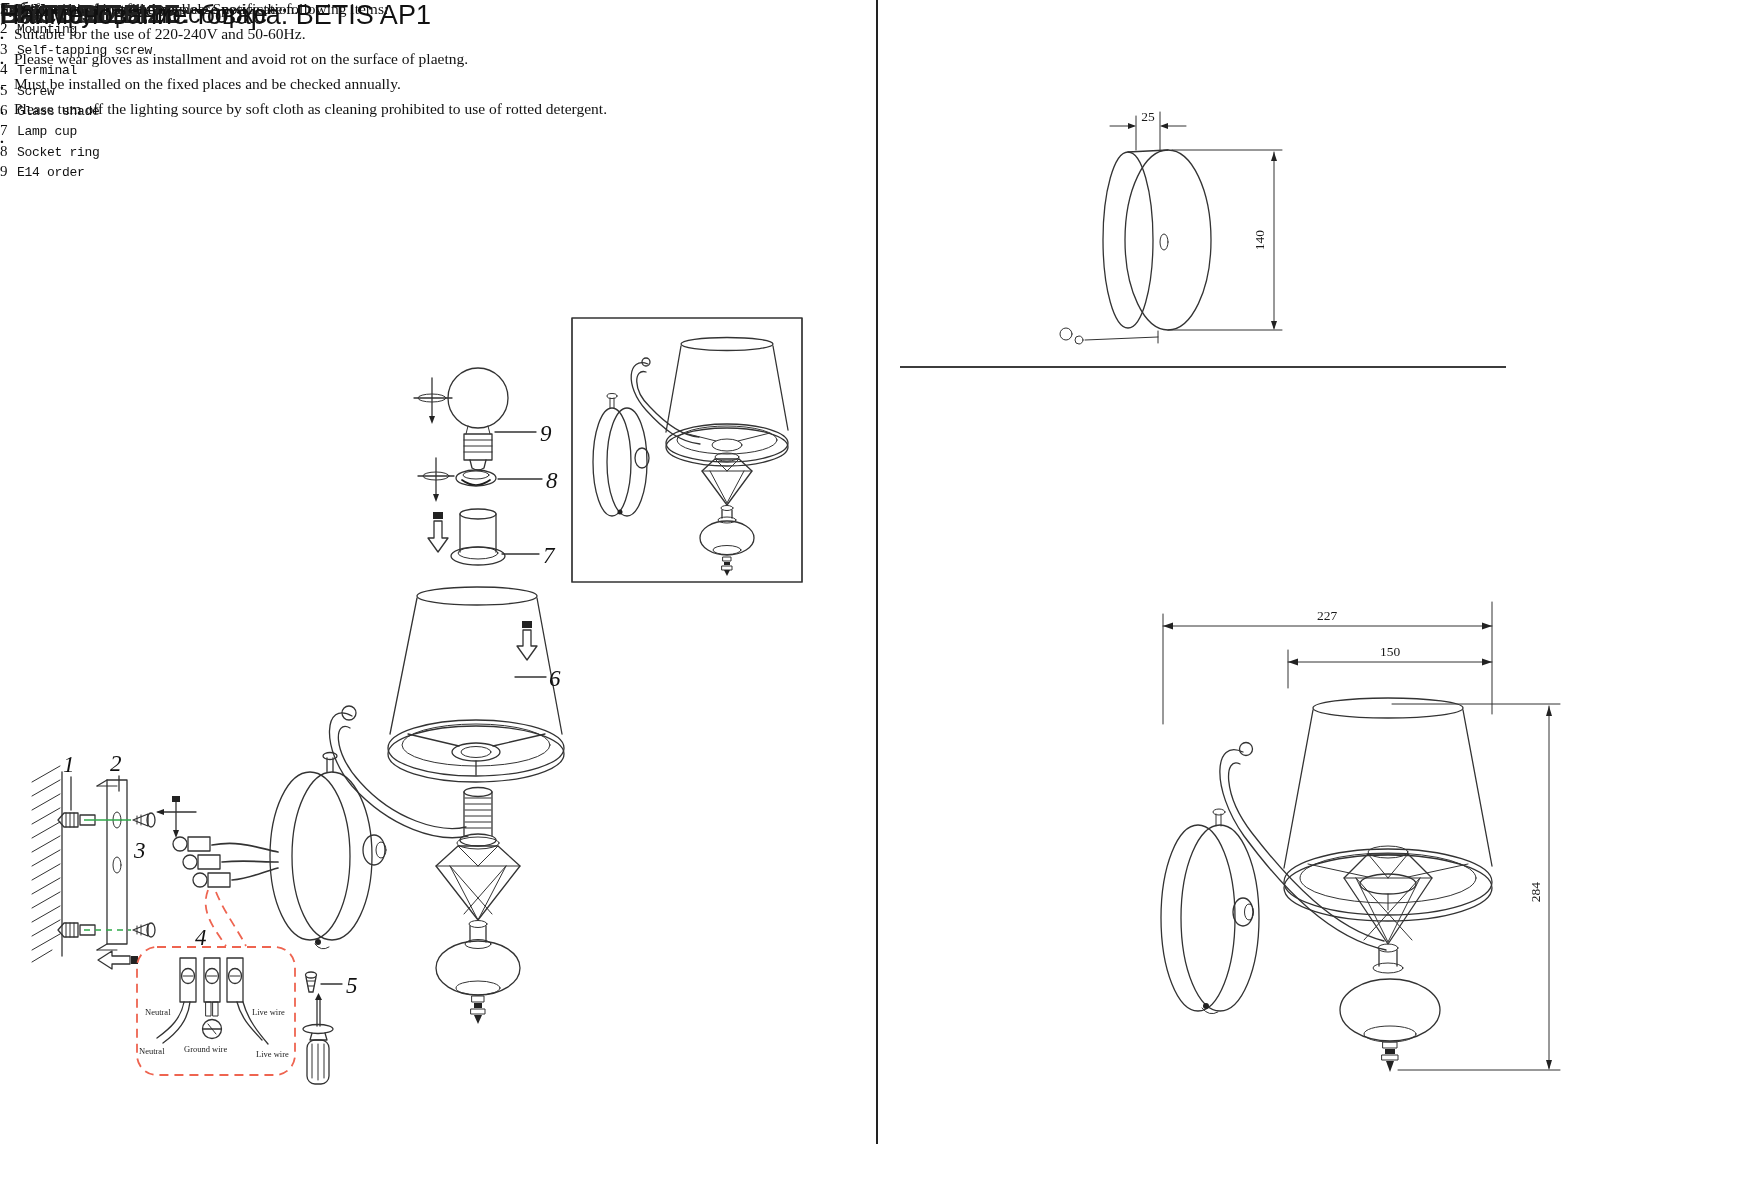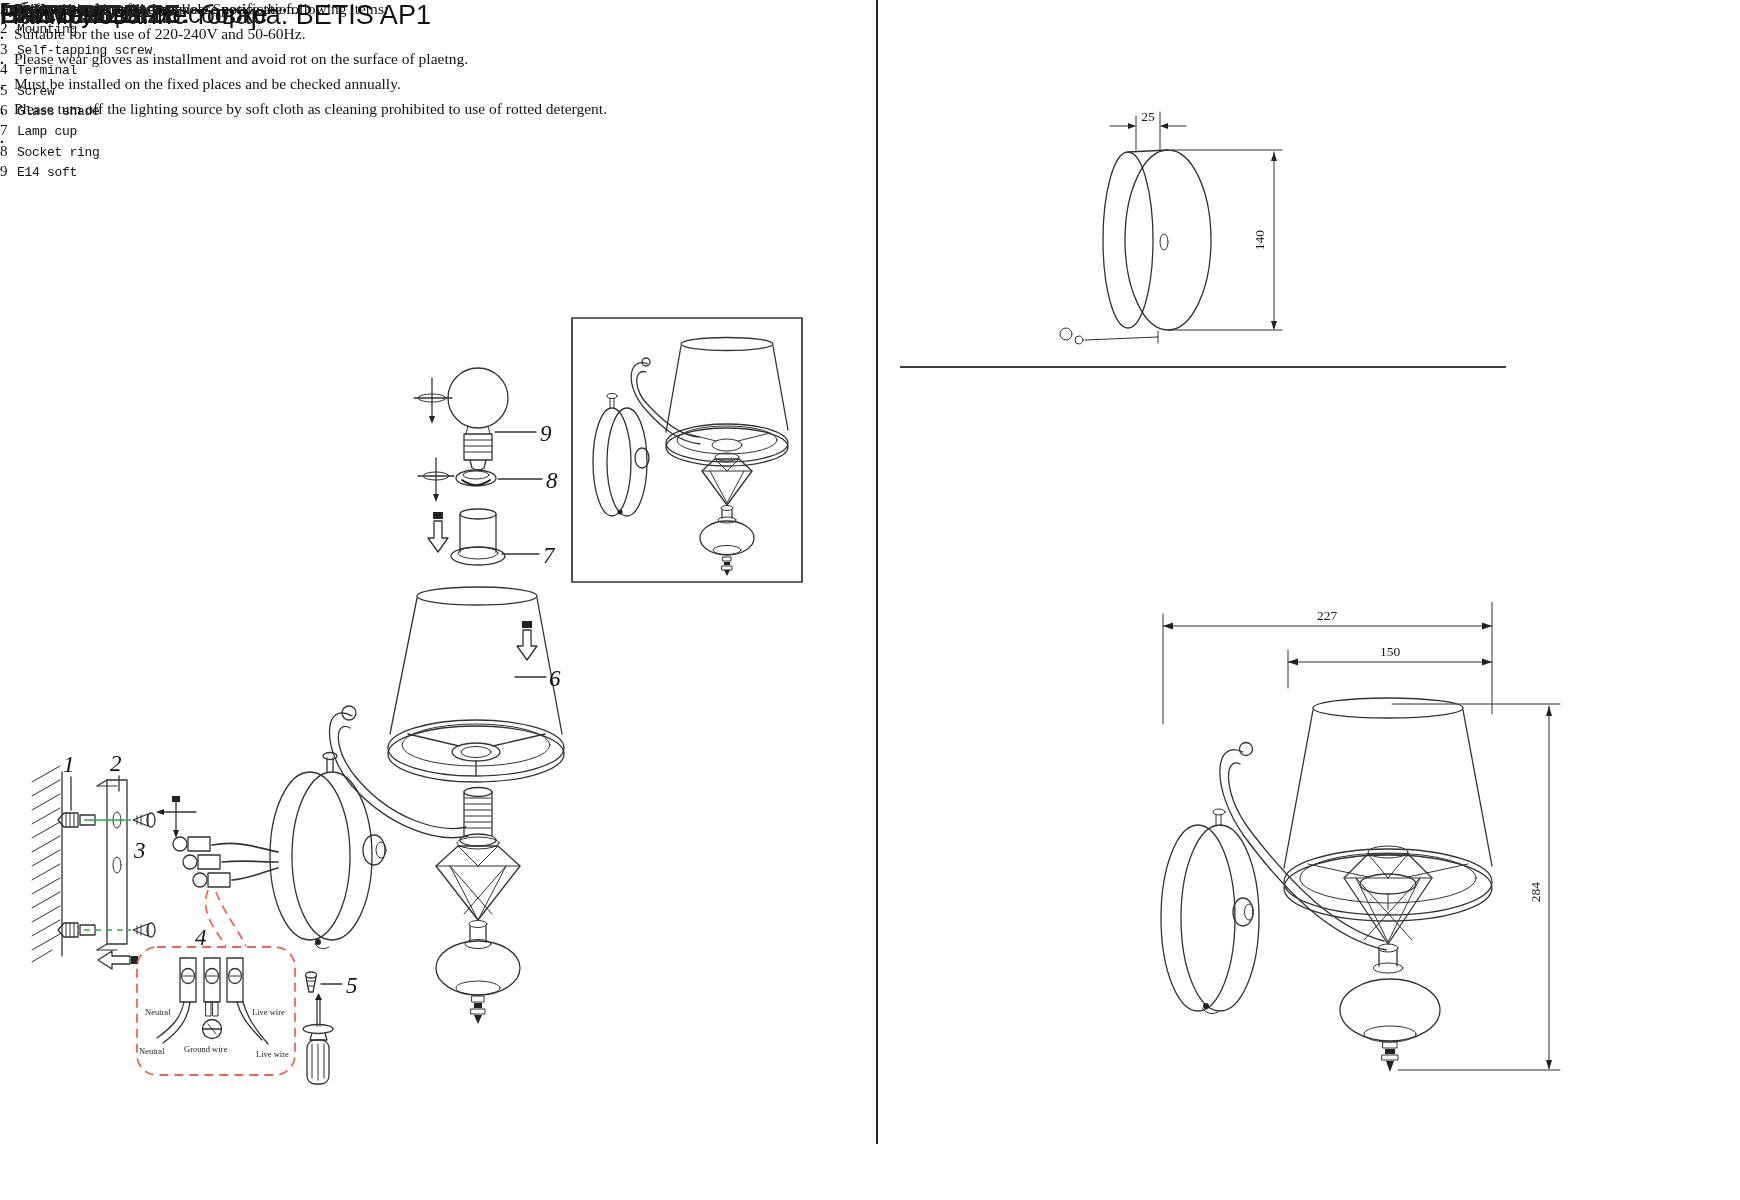--- a/index.html
+++ b/index.html
@@ -115,21 +115,21 @@
     <span class="plabel">Lamp cup</span>
   </div>
 
   <div class="part-row">
     <span class="pnum">8</span>
     <span class="plabel">Socket ring</span>
   </div>
 
   <div class="part-row">
     <span class="pnum">9</span>
-    <span class="plabel">E14 soft</span>
+    <span class="plabel">E14 order</span>
   </div>
 </div>
 
 <div class="abs" id="divider"></div>
 <div class="abs" id="right-title">Габаритные размеры</div>
 <div class="abs" id="base-size-label">BASE SIZE:</div>
 <div class="abs" id="separator"></div>
 <div class="abs" id="fixture-size-label">FIXTURE SIZE:</div>
 <div class="abs" id="footer-caption">Наименование товара: BETIS AP1</div>
 

